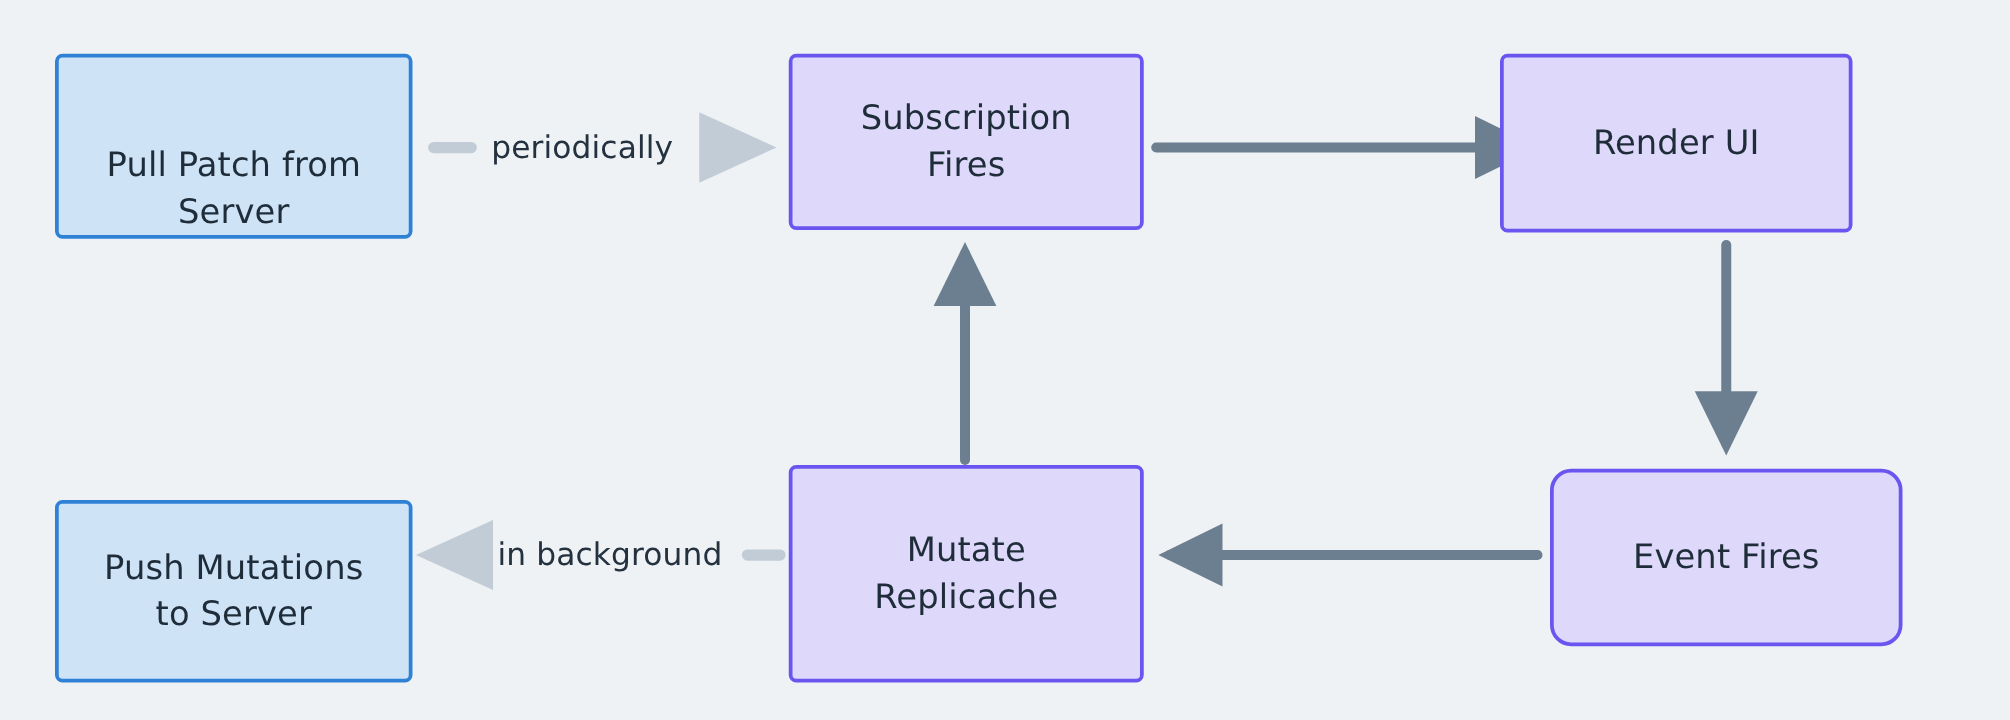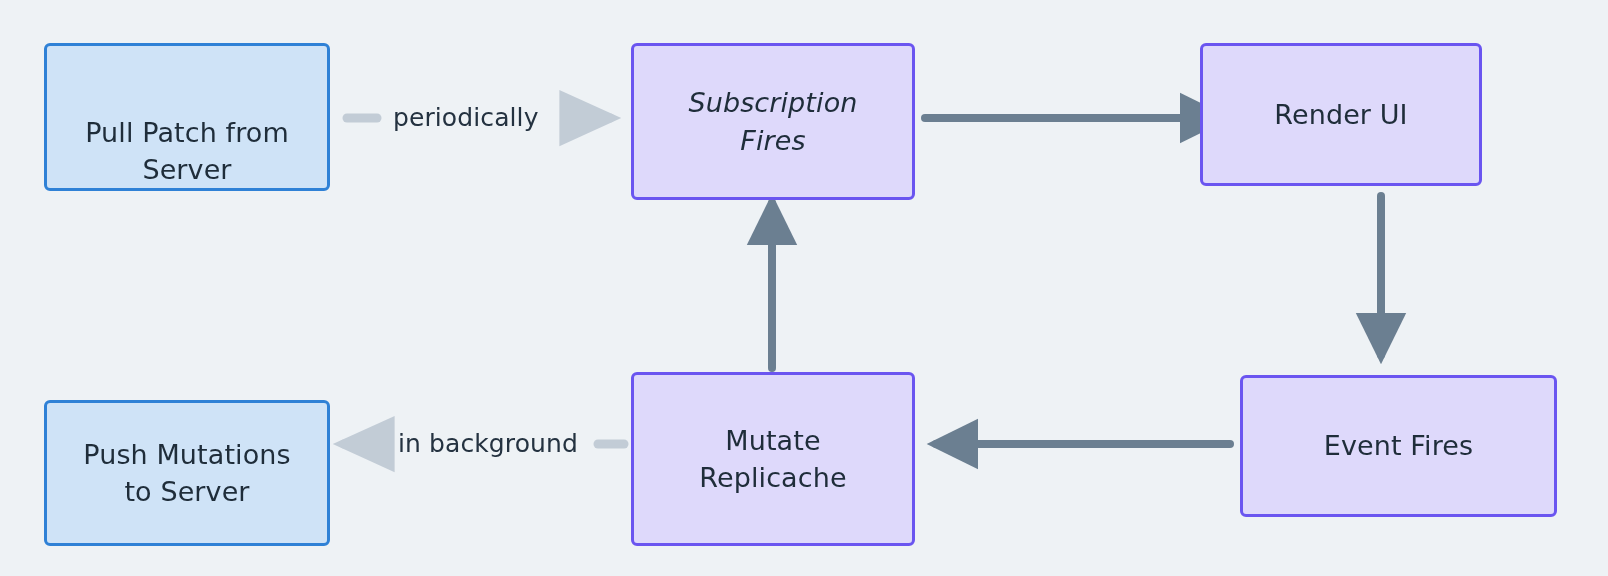--- a/index.html
+++ b/index.html
@@ -102,30 +102,30 @@
       <line x1="624" y1="444" x2="598" y2="444" stroke="#c2ccd6" stroke-width="9" stroke-linecap="round"></line>
       <line x1="372" y1="444" x2="344" y2="444" stroke="#c2ccd6" stroke-width="9" stroke-linecap="round" marker-end="url(#arrow-light)"></line>
     </g>
   </svg>
 
   <div class="node node-blue" style="left:44px; top:43px; width:286px; height:148px;align-items:flex-end;">
     <span class="node-label">Pull Patch from
 Server</span>
   </div>
 
-  <div class="node node-purple" style="left:631px; top:43px; width:284px; height:157px;font-style:italic;">
+  <div class="node node-purple" style="left:631px; top:43px; width:284px; height:141px;">
     <span class="node-label">Subscription
 Fires</span>
   </div>
 
   <div class="node node-purple" style="left:1200px; top:43px; width:282px; height:143px;">
     <span class="node-label">Render UI</span>
   </div>
 
-  <div class="node node-purple" style="left:1240px; top:375px; width:317px; height:142px;">
+  <div class="node node-purple" style="left:1240px; top:375px; width:282px; height:142px;border-radius:17px;">
     <span class="node-label">Event Fires</span>
   </div>
 
   <div class="node node-purple" style="left:631px; top:372px; width:284px; height:174px;">
     <span class="node-label">Mutate
 Replicache</span>
   </div>
 
   <div class="node node-blue" style="left:44px; top:372px; width:286px; height:146px;margin-top:28px;">
     <span class="node-label">Push Mutations

